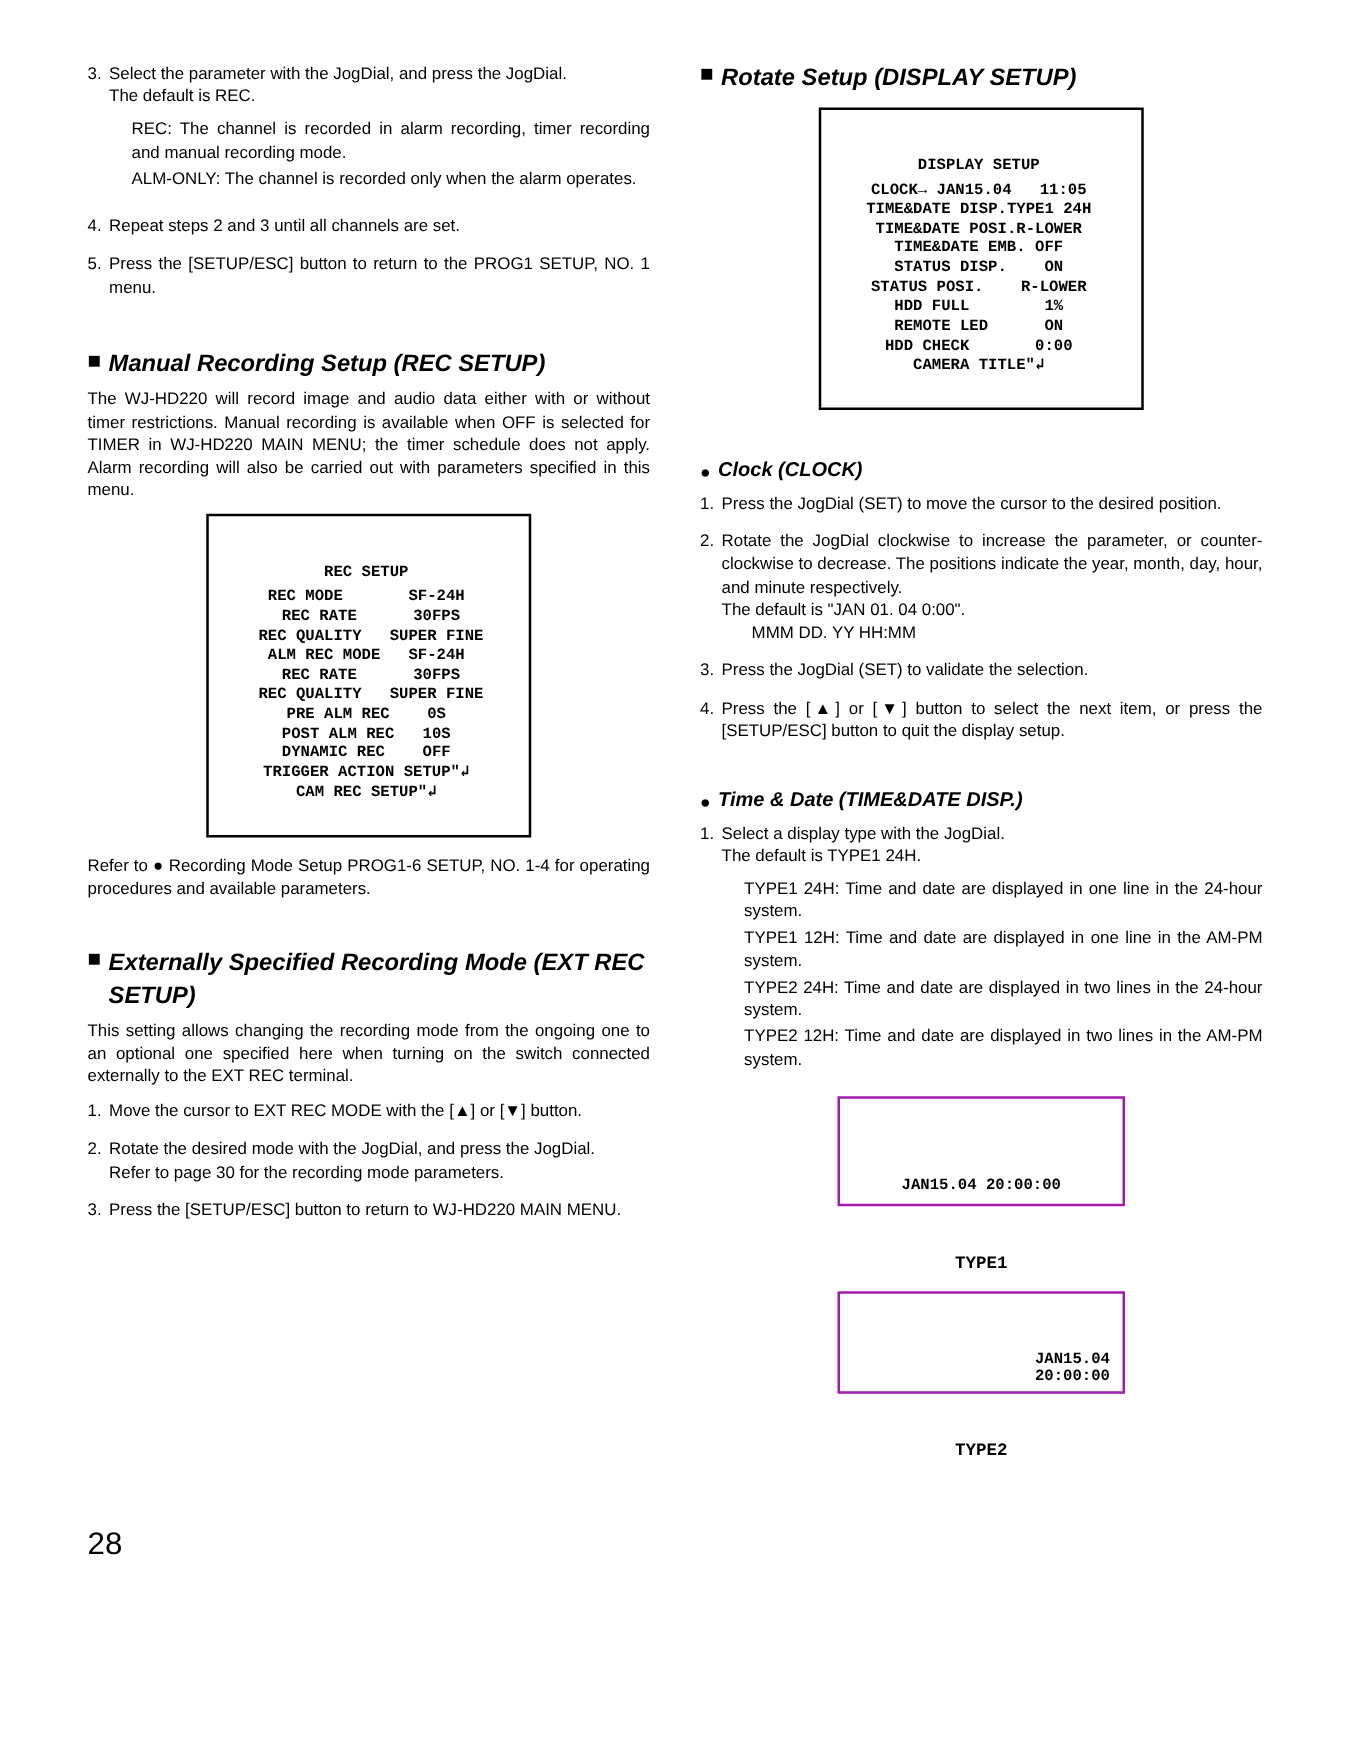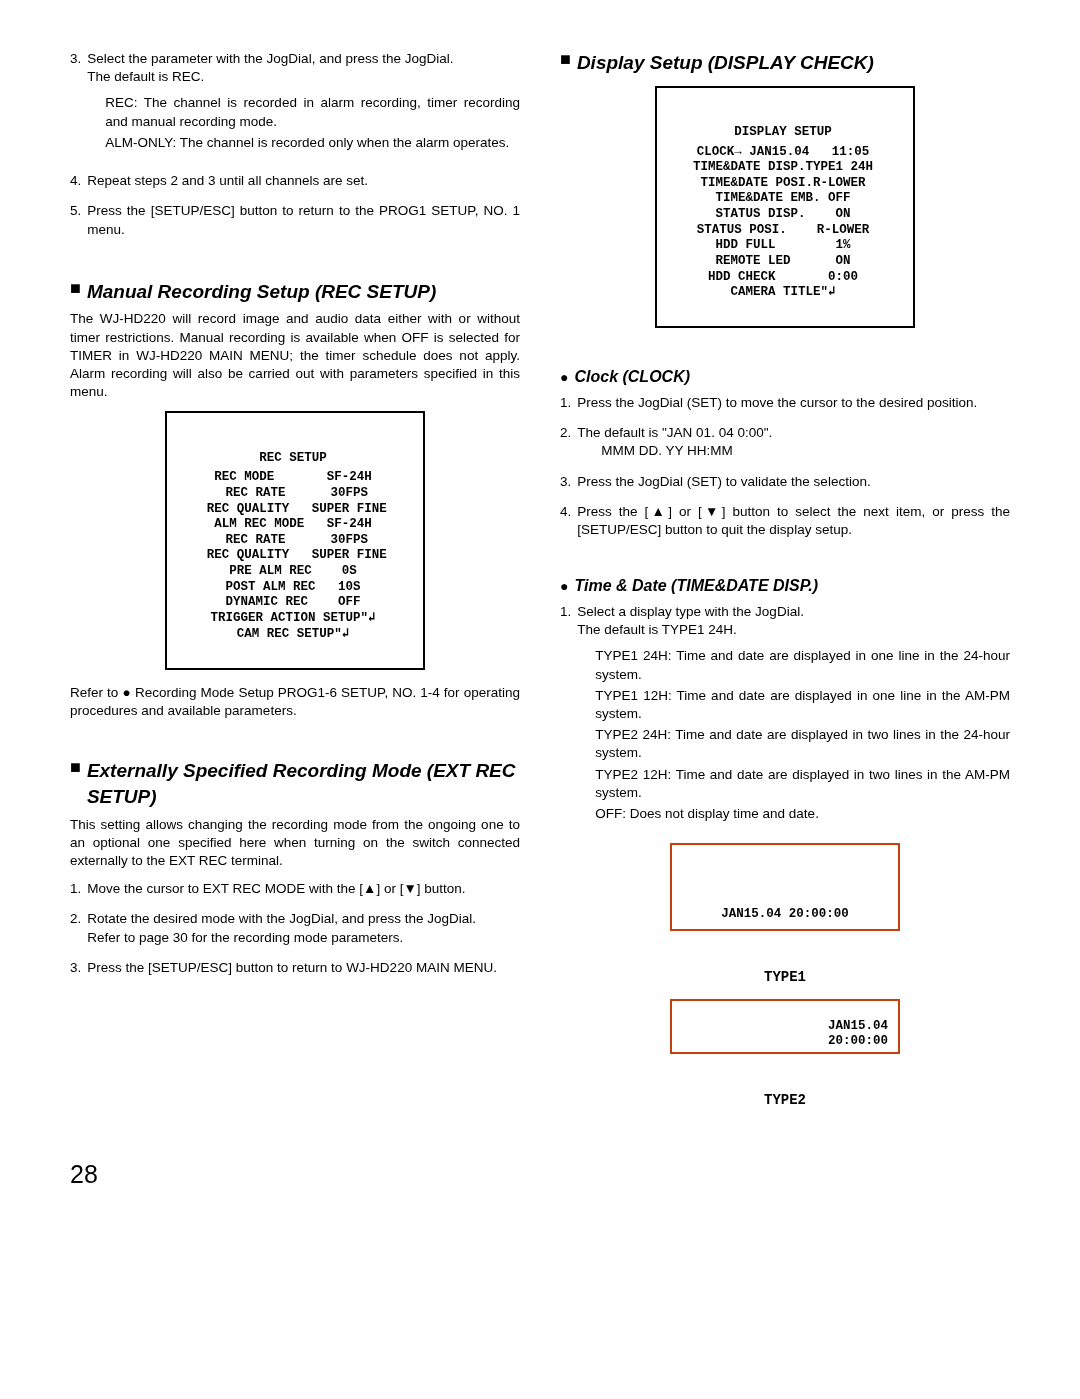--- a/index.html
+++ b/index.html
@@ -51,30 +51,30 @@
     font-weight: bold;
     white-space: pre;
     padding: 6px 12px 10px 8px;
     margin: 10px auto 14px auto;
     width: 260px;
     line-height: 1.25;
   }
   .screen-title { text-align:center; margin-bottom:4px;}
   .centerwrap { text-align:center; }
   .typebox {
-    border: 2px solid #c2410c;
+    border: 2px solid #a21caf;
     width: 230px;
     margin: 8px auto 2px auto;
     font-family: "Courier New", monospace;
     font-size: 12.5px;
     font-weight: bold;
     position: relative;
   }
   .typebox.t1 { height: 88px; }
-  .typebox.t2 { height: 55px; }
+  .typebox.t2 { height: 82px; }
   .typebox .inner {
     position:absolute;
   }
   .tlabel {
     font-family: "Courier New", monospace;
     font-weight: bold;
     font-size: 14px;
     text-align:center;
     margin-bottom: 12px;
     margin-top: 37px;
@@ -166,21 +166,21 @@
         <div class="body">Press the [SETUP/ESC] button to return to WJ-HD220 MAIN MENU.</div>
       </li>
     </ol>
 
   </div>
 
   <div class="col">
 
     <div class="h1">
       <span class="sq">■</span>
-      <span>Display Setup (DISPLAY CHECK)</span>
+      <span>Rotate Setup (DISPLAY SETUP)</span>
     </div>
 
     <div class="centerwrap">
       <div class="screen">
         <div class="screen-title">DISPLAY SETUP</div><span>CLOCK→ JAN15.04   11:05
 TIME&amp;DATE DISP.TYPE1 24H
 TIME&amp;DATE POSI.R-LOWER
 TIME&amp;DATE EMB. OFF
 STATUS DISP.    ON
 STATUS POSI.    R-LOWER
@@ -198,20 +198,21 @@
       <span>Clock (CLOCK)</span>
     </div>
     <ol class="steps">
       <li>
         <span class="num">1.</span>
         <div class="body">Press the JogDial (SET) to move the cursor to the desired position.</div>
       </li>
       <li>
         <span class="num">2.</span>
         <div class="body">
+          <div>Rotate the JogDial clockwise to increase the parameter, or counter-clockwise to decrease. The positions indicate the year, month, day, hour, and minute respectively.</div>
           <div>The default is "JAN 01. 04 0:00".</div>
           <div class="sub">MMM DD. YY HH:MM</div>
         </div>
       </li>
       <li>
         <span class="num">3.</span>
         <div class="body">Press the JogDial (SET) to validate the selection.</div>
       </li>
       <li>
         <span class="num">4.</span>
@@ -229,21 +230,20 @@
       <li>
         <span class="num">1.</span>
         <div class="body">
           <div>Select a display type with the JogDial.</div>
           <div>The default is TYPE1 24H.</div>
           <div class="defs">
             <div class="def"><b>TYPE1 24H:</b><span> Time and date are displayed in one line in the 24-hour system.</span></div>
             <div class="def"><b>TYPE1 12H:</b><span> Time and date are displayed in one line in the AM-PM system.</span></div>
             <div class="def"><b>TYPE2 24H:</b><span> Time and date are displayed in two lines in the 24-hour system.</span></div>
             <div class="def"><b>TYPE2 12H:</b><span> Time and date are displayed in two lines in the AM-PM system.</span></div>
-            <div class="def"><b>OFF:</b><span> Does not display time and date.</span></div>
           </div>
         </div>
       </li>
     </ol>
 
     <div class="centerwrap">
       <div class="typebox t1">
         <div class="inner" style="bottom:6px; left:0; right:0; text-align:center;">JAN15.04  20:00:00</div>
       </div>
       <div class="tlabel">TYPE1</div>

